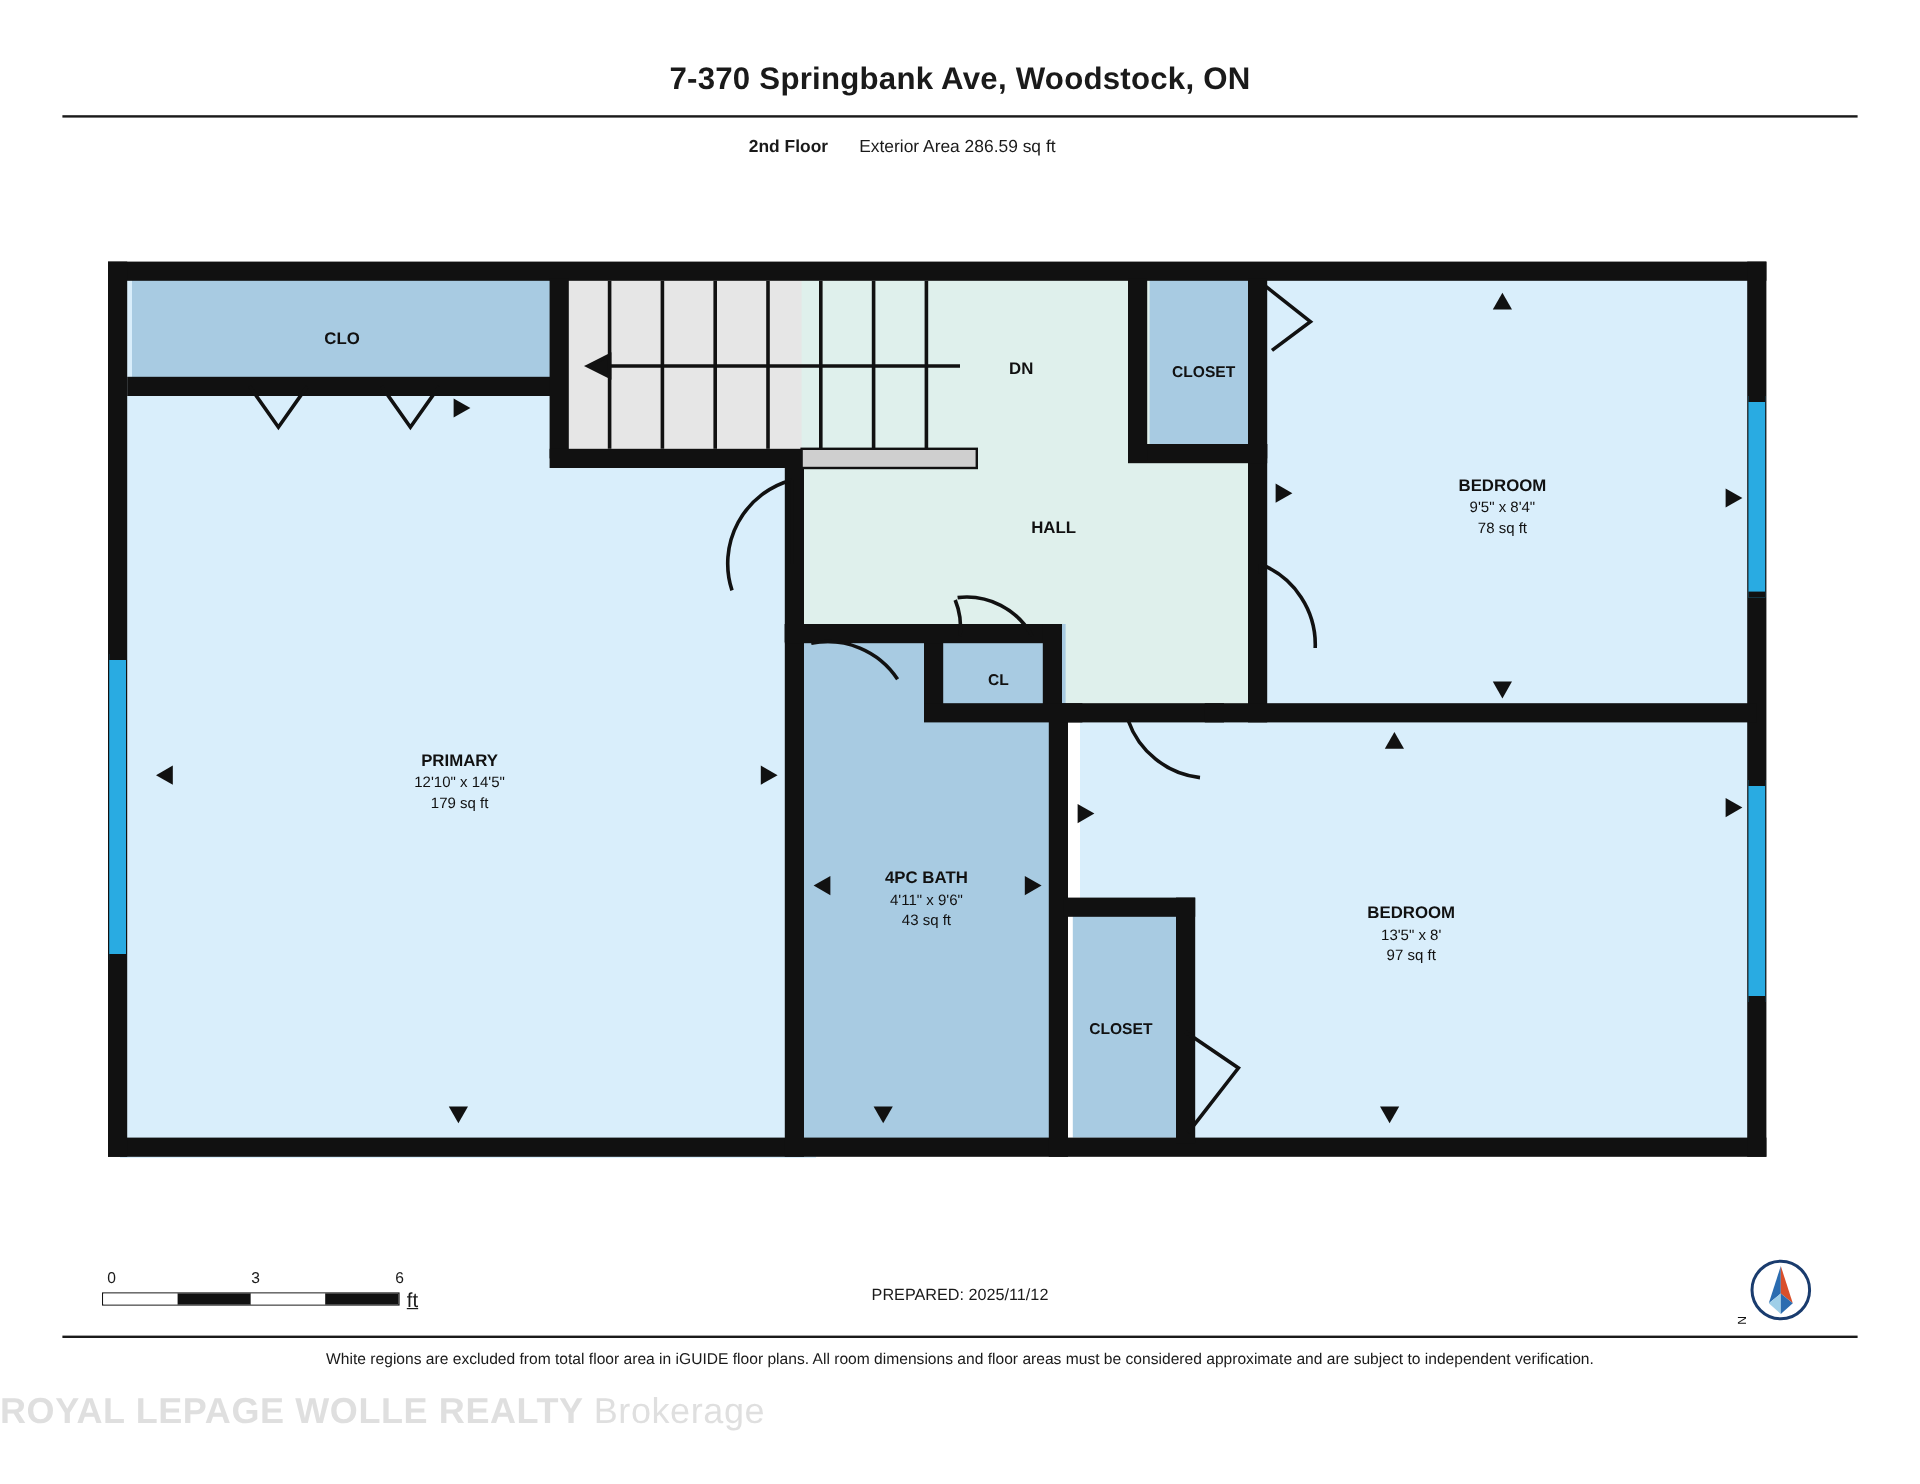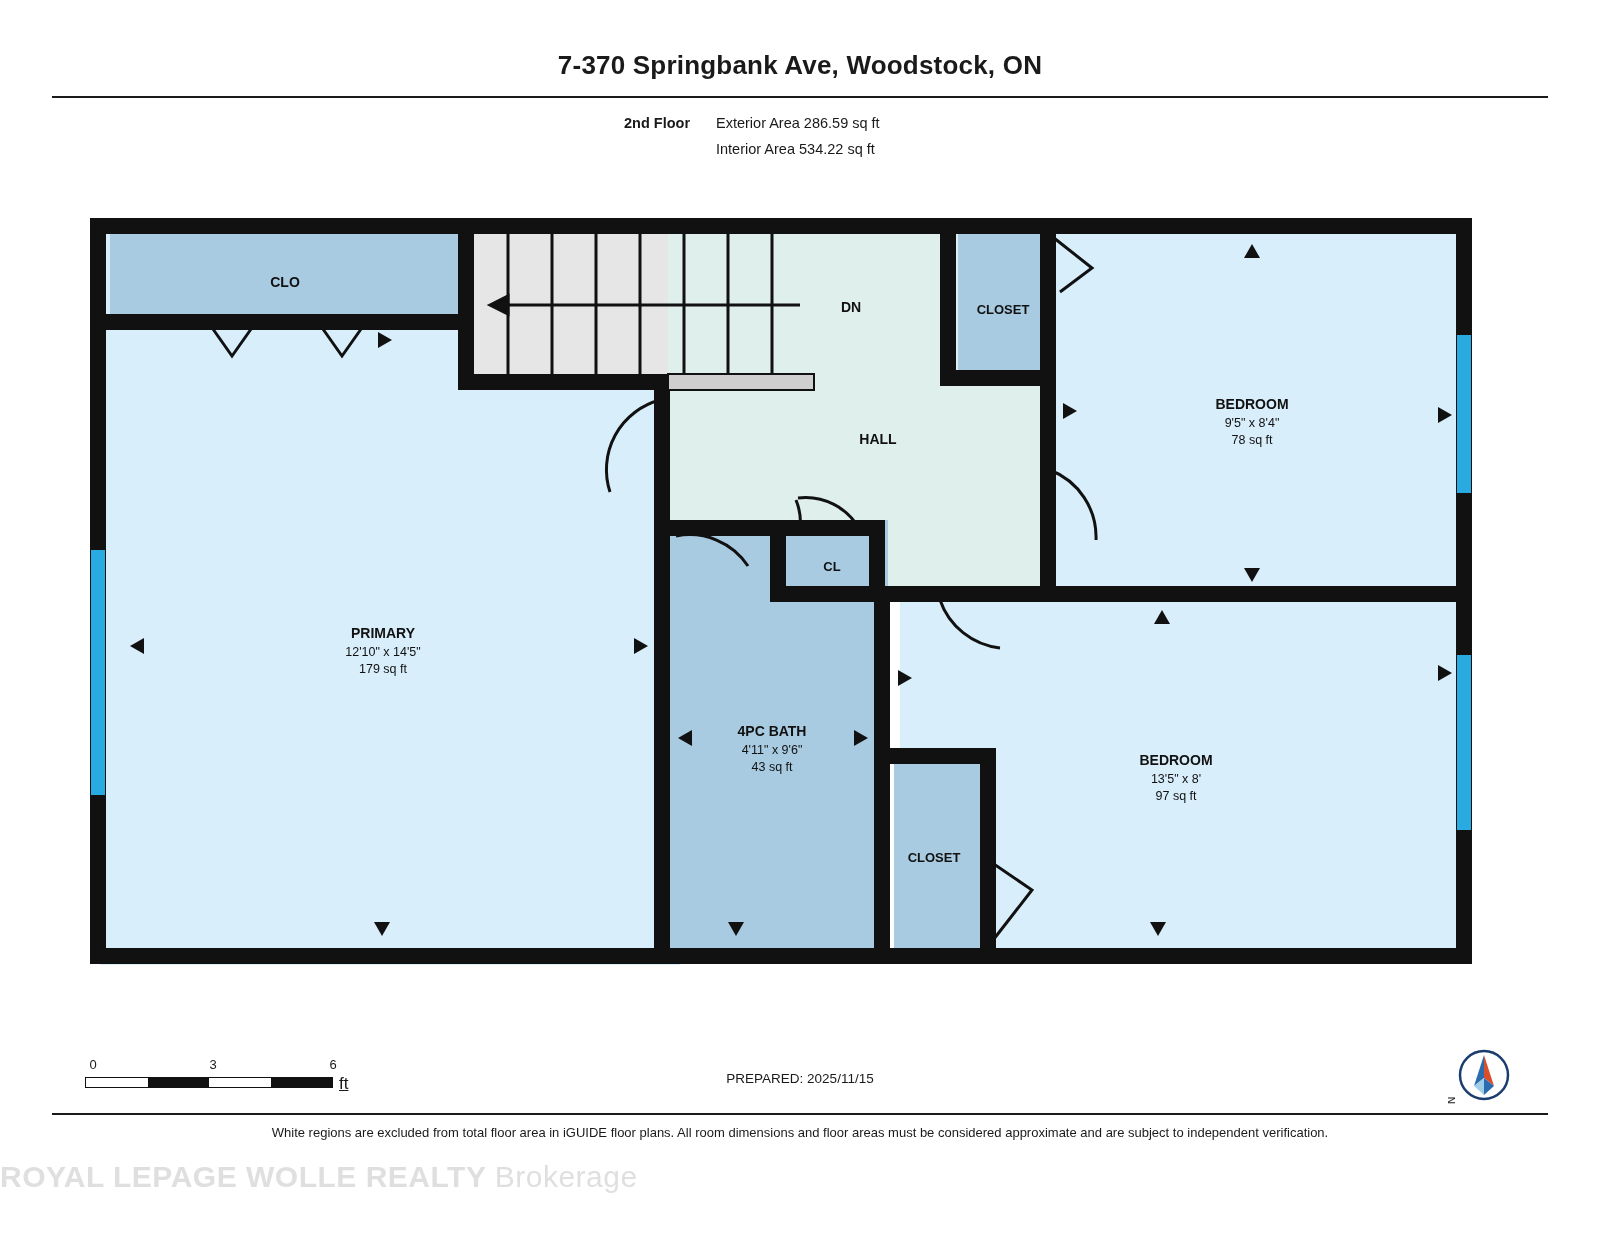--- a/index.html
+++ b/index.html
@@ -160,24 +160,20 @@
 </head>
 <body>
 
 <div id="page-title">7-370 Springbank Ave, Woodstock, ON</div>
 <div id="title-rule"></div>
 
 <div id="floor-info">
   <div class="row">
     <span class="floor-label">2nd Floor</span>
     <span class="area-val">Exterior Area 286.59 sq ft</span>
-  </div>
-  <div class="row">
-    <span class="floor-label"></span>
-    <span class="area-val">Interior Area 534.22 sq ft</span>
   </div>
 </div>
 
 <svg id="plan" viewBox="0 0 1600 1237">
 
   <rect x="100" y="225" width="580" height="740" fill="#d9eefb"></rect>
 
   <rect x="110" y="232" width="350" height="90" fill="#a8cbe2"></rect>
 
   <rect x="470" y="232" width="345" height="150" fill="#e6e6e6"></rect>
@@ -341,21 +337,21 @@
   </div>
   <div class="bar">
     <i class="light"></i>
       <i class="dark"></i>
       <i class="light"></i>
       <i class="dark"></i>
   </div>
   <div class="unit">ft</div>
 </div>
 
-<div id="prepared">PREPARED: 2025/11/15</div>
+<div id="prepared">PREPARED: 2025/11/12</div>
 
 <svg id="compass" viewBox="0 0 66 66">
   <circle cx="36" cy="29" r="24" fill="none" stroke="#1a3c6e" stroke-width="2.5"></circle>
   <polygon points="36,9 26,40 36,32" fill="#2b6cb0"></polygon>
   <polygon points="36,9 46,40 36,32" fill="#d94f2b"></polygon>
   <polygon points="36,49 26,40 36,32" fill="#9fcfe8"></polygon>
   <polygon points="36,49 46,40 36,32" fill="#2b6cb0"></polygon>
   <text x="7" y="58" font-family="Liberation Sans, sans-serif" font-size="10" fill="#111111" transform="rotate(-90 7 58)">N</text>
 </svg>
 

